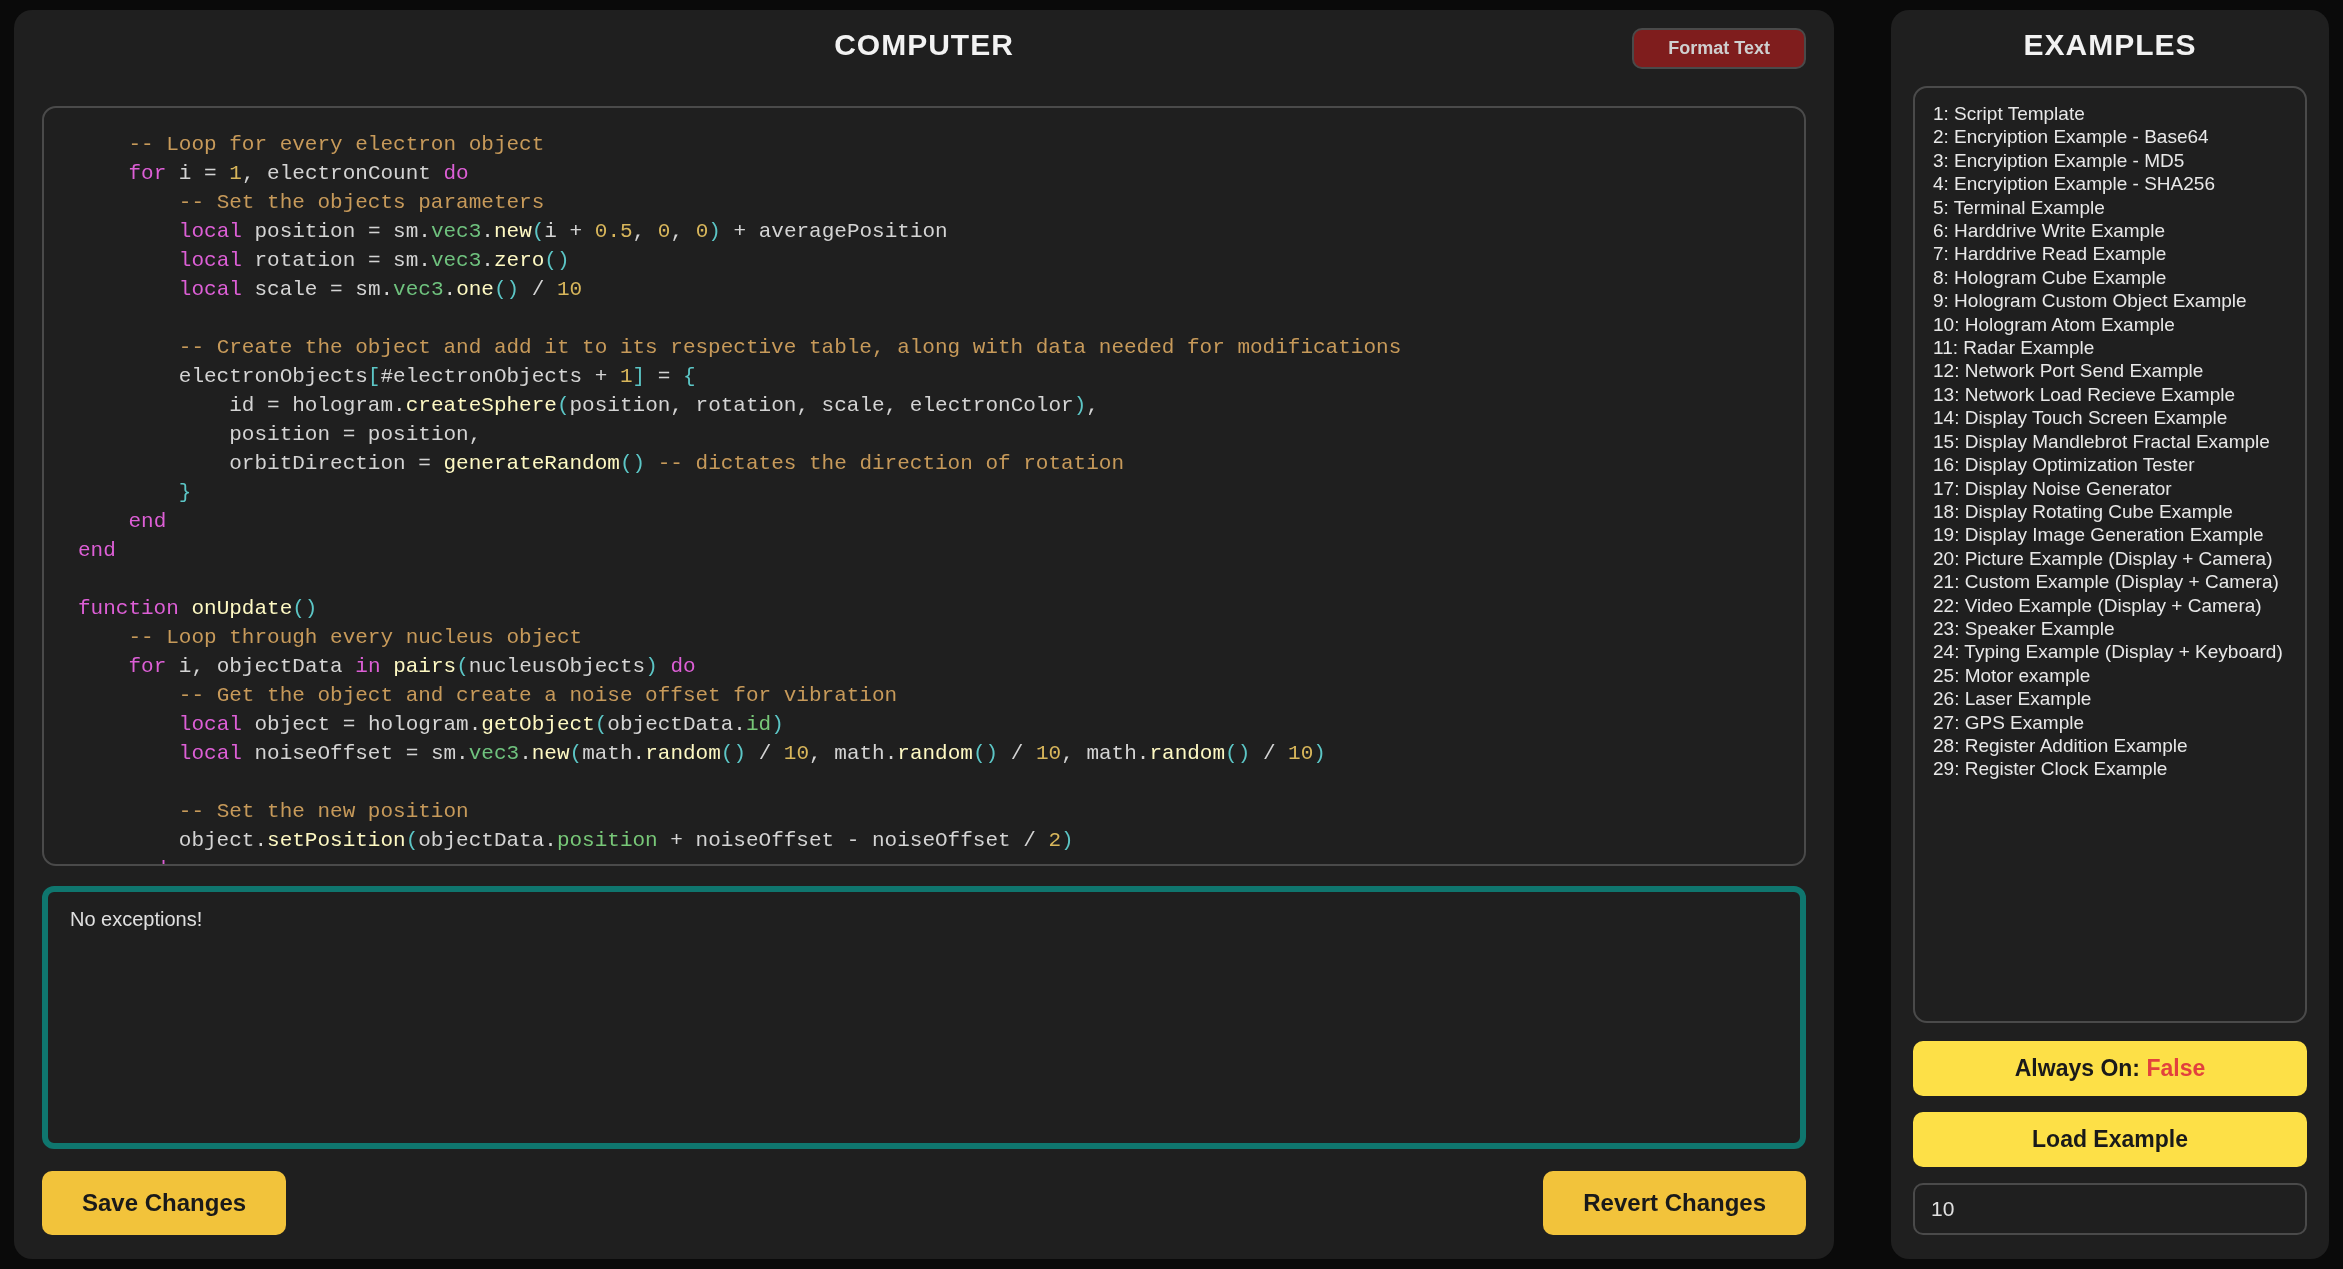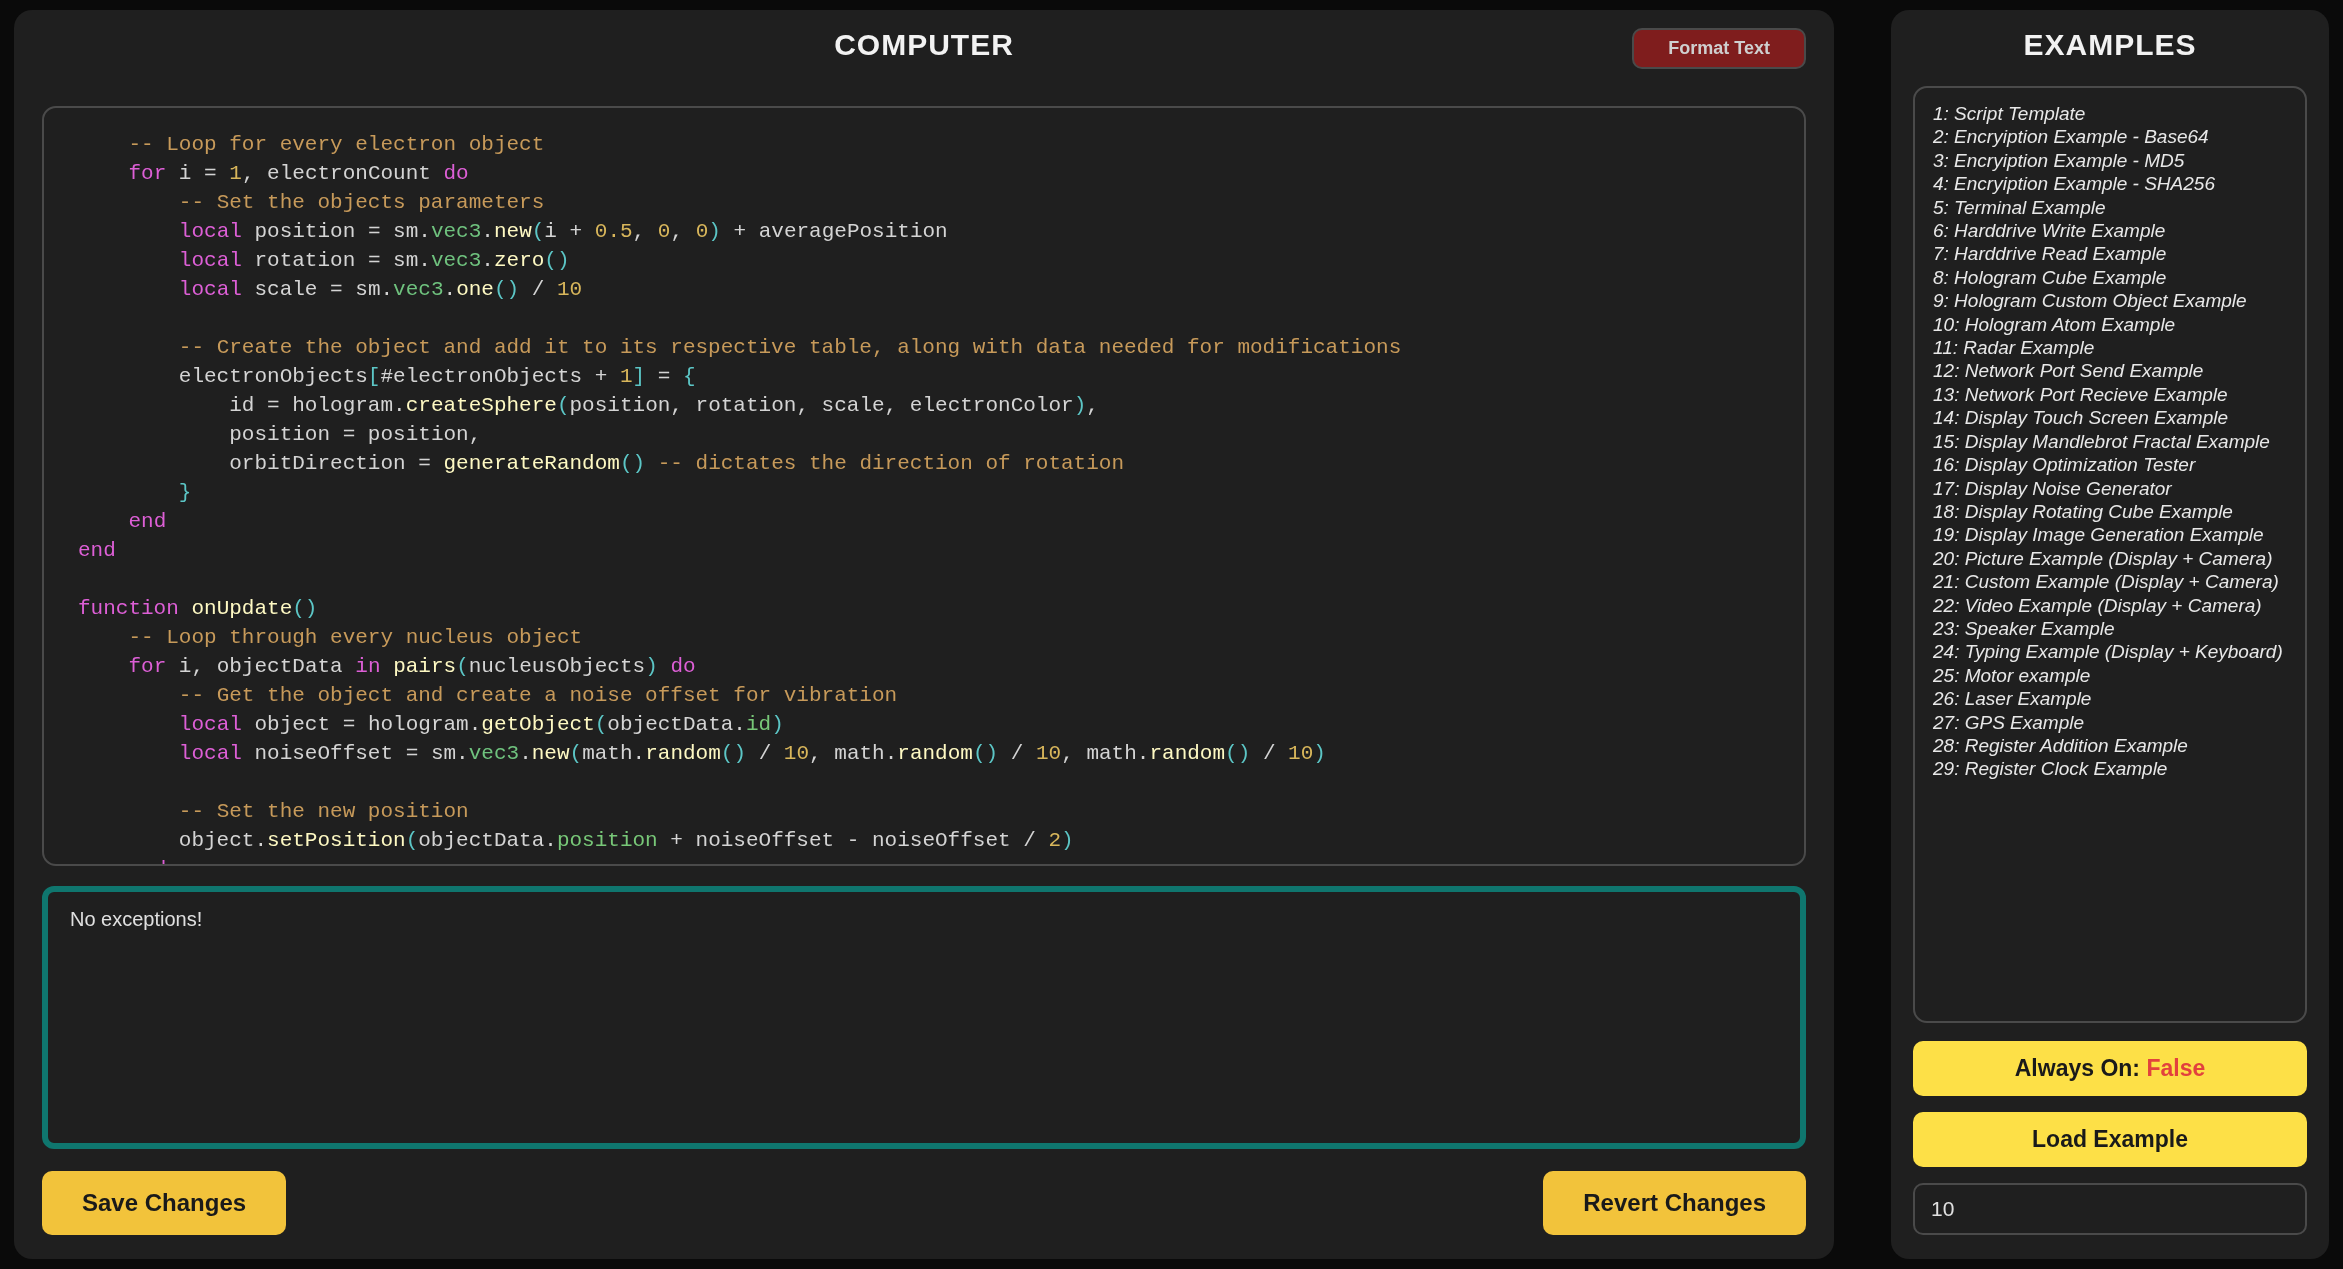--- a/index.html
+++ b/index.html
@@ -8,21 +8,21 @@
 .main-panel { flex: 1; background: #1f1f1f; border-radius: 18px; padding: 18px 28px 24px 28px; display: flex; flex-direction: column; }
 .side-panel { width: 438px; background: #1f1f1f; border-radius: 18px; padding: 18px 22px 24px 22px; display: flex; flex-direction: column; margin-left: 41px; }
 .header-row { display: flex; align-items: flex-start; position: relative; height: 52px; }
 .title { position: absolute; left: 0; right: 0; text-align: center; font-size: 30px; font-weight: 800; letter-spacing: 1px; color: #f2f2f2; }
 .format-btn { margin-left: auto; background: #7f1d1d; border: 2px solid #4a4a4a; border-radius: 10px; color: #cfcfcf; font-size: 18px; font-weight: 700; padding: 8px 34px; cursor: pointer; font-family: inherit; }
 .code-box { margin-top: 26px; border: 2px solid #4a4a4a; border-radius: 14px; padding: 22px 34px; height: 760px; overflow: hidden; font-family: "Consolas", "Courier New", monospace; font-size: 21px; line-height: 29px; white-space: pre; color: #d4d4d4; }
 .console-box { margin-top: 20px; border: 6px solid #0f766e; border-radius: 12px; padding: 16px 22px; flex: 1; font-size: 20px; color: #e0e0e0; }
 .bottom-row { display: flex; justify-content: space-between; margin-top: 22px; gap: 13px; }
 .btn-yellow { background: #f2c33b; color: #1a1a1a; border: none; border-radius: 10px; font-size: 24px; font-weight: 800; padding: 18px 40px; cursor: pointer; font-family: inherit; }
 .side-title { text-align: center; font-size: 30px; font-weight: 800; letter-spacing: 1px; color: #f2f2f2; margin-bottom: 24px; }
-.examples-box { border: 2px solid #4a4a4a; border-radius: 14px; padding: 14px 18px; flex: 1; font-size: 19px; line-height: 23.4px; color: #e8e8e8; overflow: hidden; font-style: italic; }
+.examples-box { border: 2px solid #4a4a4a; border-radius: 14px; padding: 14px 18px; flex: 1; font-size: 19px; line-height: 23.4px; color: #e8e8e8; overflow: hidden; }
 .side-controls { display: flex; flex-direction: column; gap: 16px; margin-top: 18px; }
 .toggle-btn, .load-btn { background: #fde047; border: none; border-radius: 10px; font-size: 23px; font-weight: 800; padding: 14px 0; cursor: pointer; text-align: center; font-family: inherit; color: #1a1a1a; }
 .toggle-val { color: #e2413d; }
 .num-input { background: #1f1f1f; border: 2px solid #4a4a4a; border-radius: 10px; color: #e0e0e0; font-size: 21px; padding: 12px 16px; font-family: inherit; }
 
 .c-comment { color: #c79a5a; }
 .c-kw { color: #dd5fd6; }
 .c-num { color: #d8b65b; }
 .c-func { color: #fef9c3; }
 .c-type { color: #6fc27e; }
@@ -84,21 +84,21 @@
         <span class="examples-line">3: Encryiption Example - MD5</span>
         <span class="examples-line">4: Encryiption Example - SHA256</span>
         <span class="examples-line">5: Terminal Example</span>
         <span class="examples-line">6: Harddrive Write Example</span>
         <span class="examples-line">7: Harddrive Read Example</span>
         <span class="examples-line">8: Hologram Cube Example</span>
         <span class="examples-line">9: Hologram Custom Object Example</span>
         <span class="examples-line">10: Hologram Atom Example</span>
         <span class="examples-line">11: Radar Example</span>
         <span class="examples-line">12: Network Port Send Example</span>
-        <span class="examples-line">13: Network Port Recieve Example</span>
+        <span class="examples-line">13: Network Load Recieve Example</span>
         <span class="examples-line">14: Display Touch Screen Example</span>
         <span class="examples-line">15: Display Mandlebrot Fractal Example</span>
         <span class="examples-line">16: Display Optimization Tester</span>
         <span class="examples-line">17: Display Noise Generator</span>
         <span class="examples-line">18: Display Rotating Cube Example</span>
         <span class="examples-line">19: Display Image Generation Example</span>
         <span class="examples-line">20: Picture Example (Display + Camera)</span>
         <span class="examples-line">21: Custom Example (Display + Camera)</span>
         <span class="examples-line">22: Video Example (Display + Camera)</span>
         <span class="examples-line">23: Speaker Example</span>

